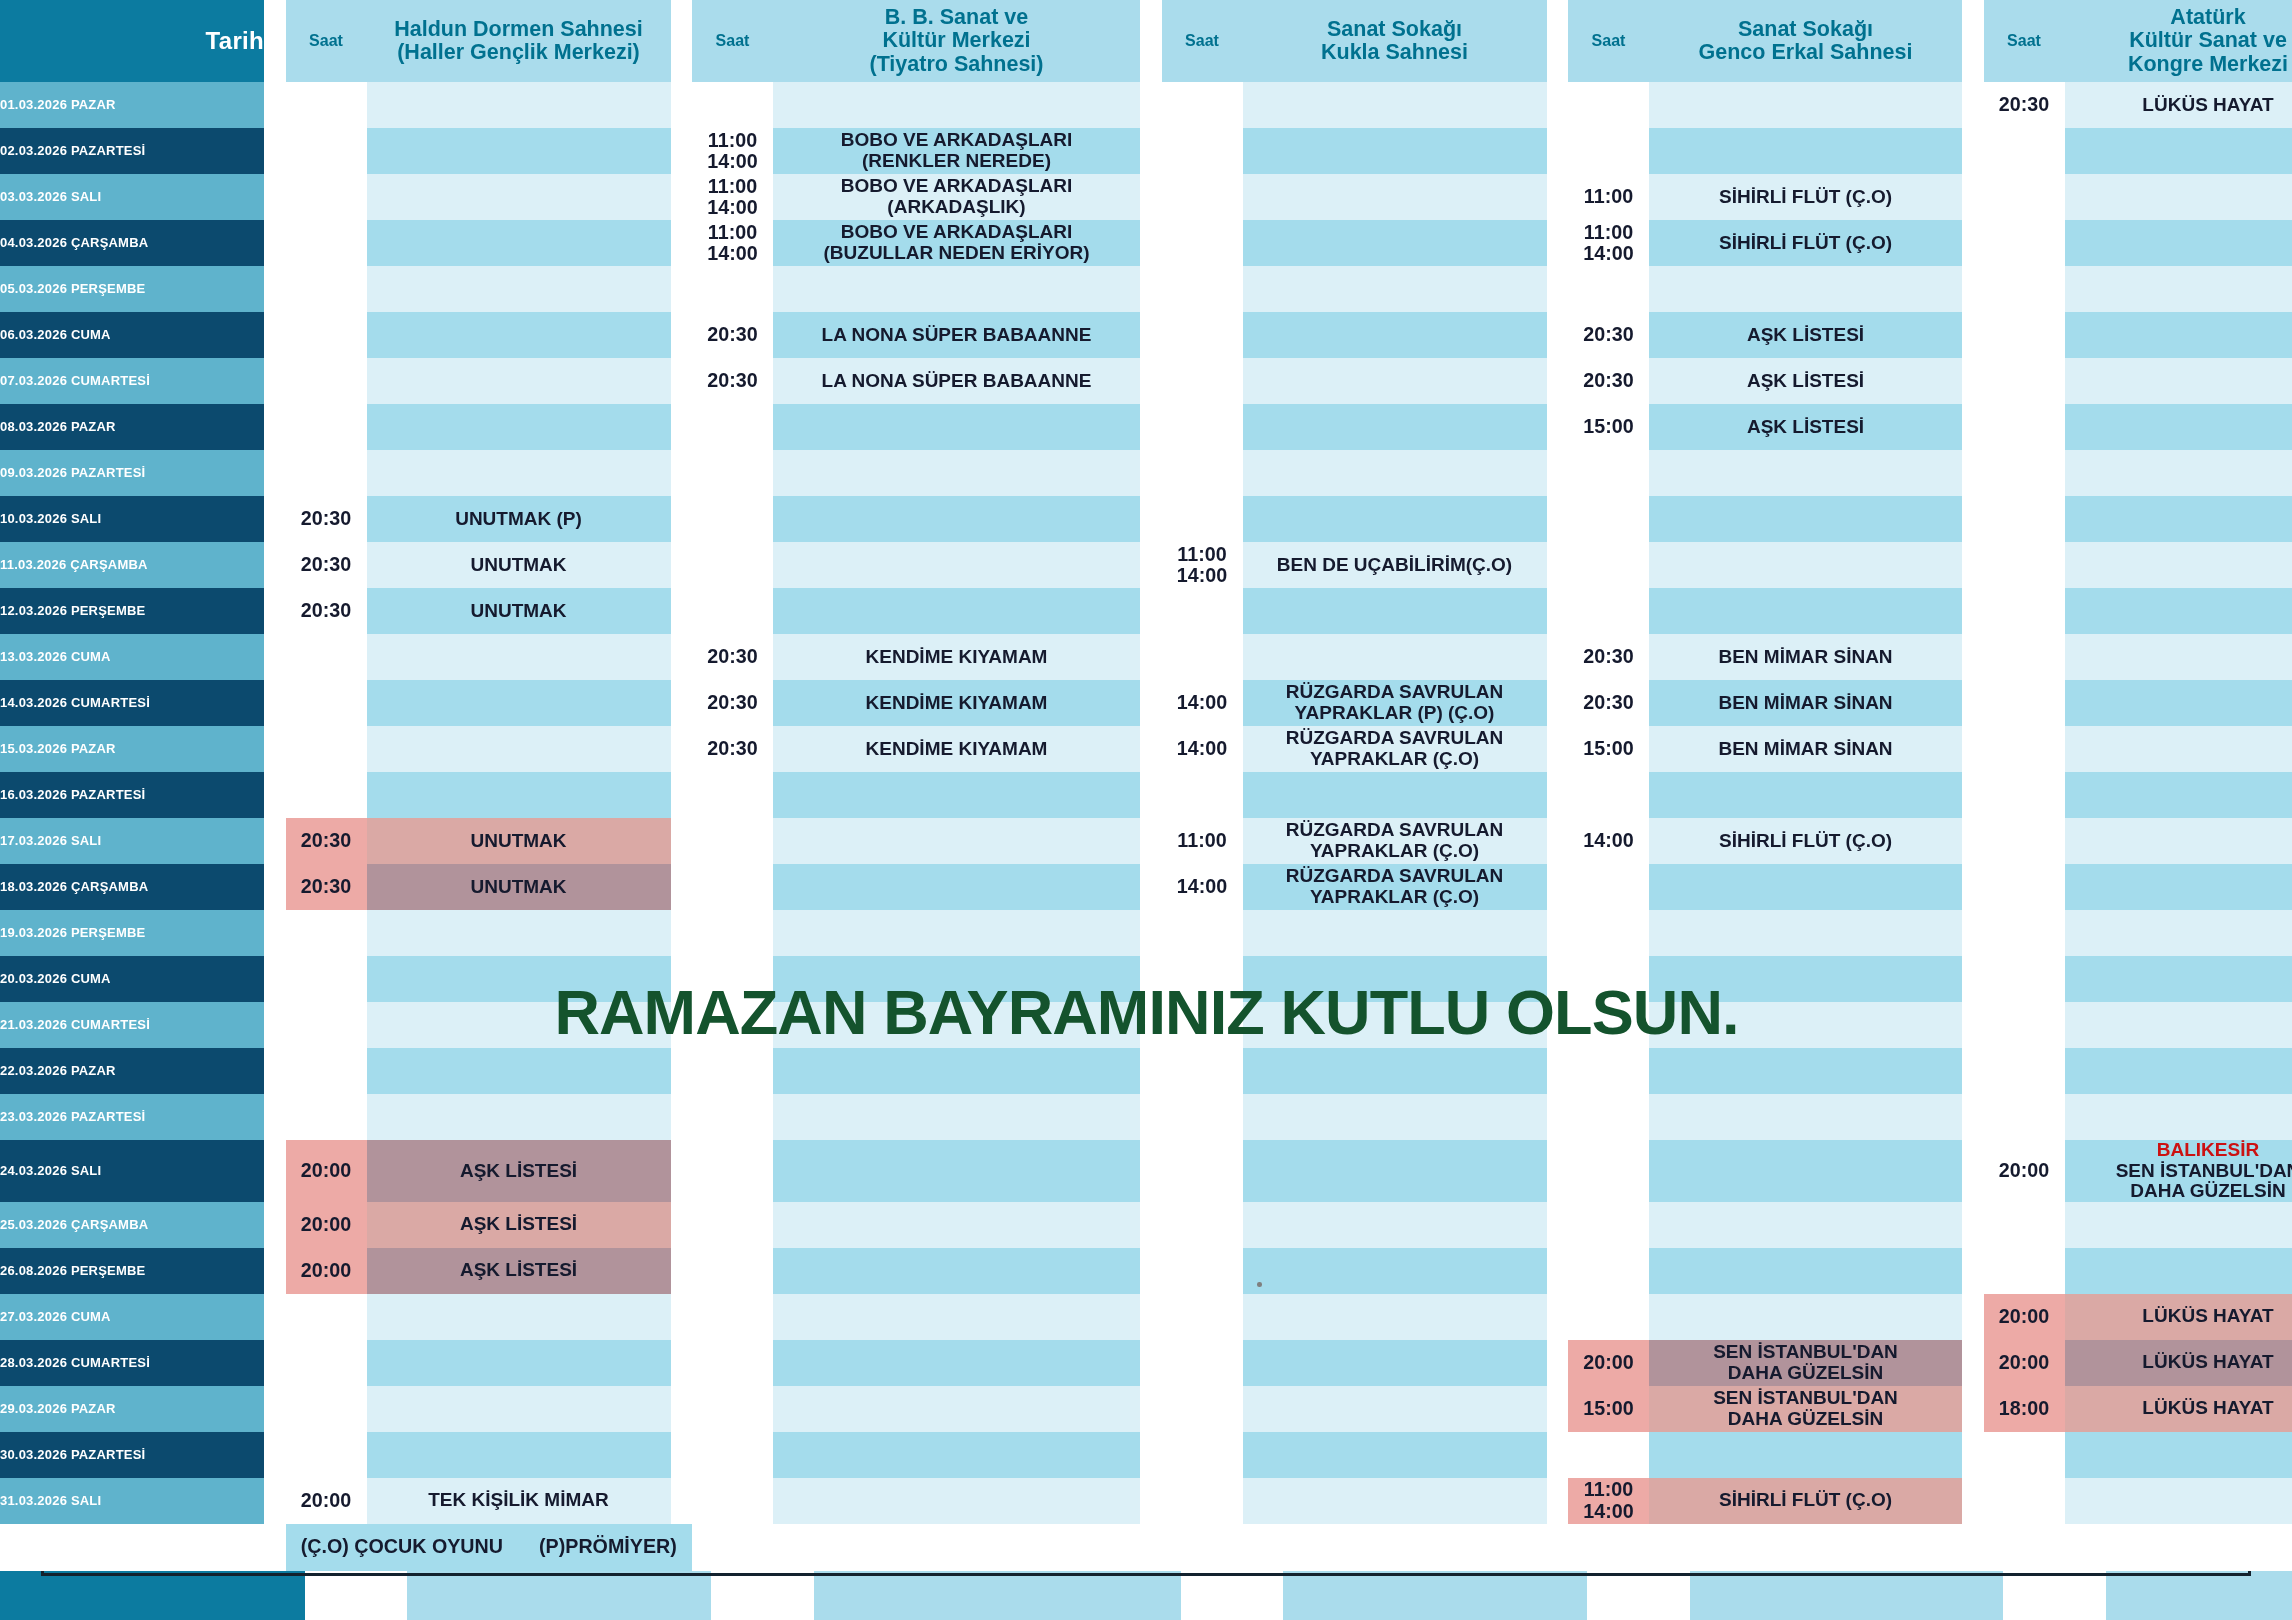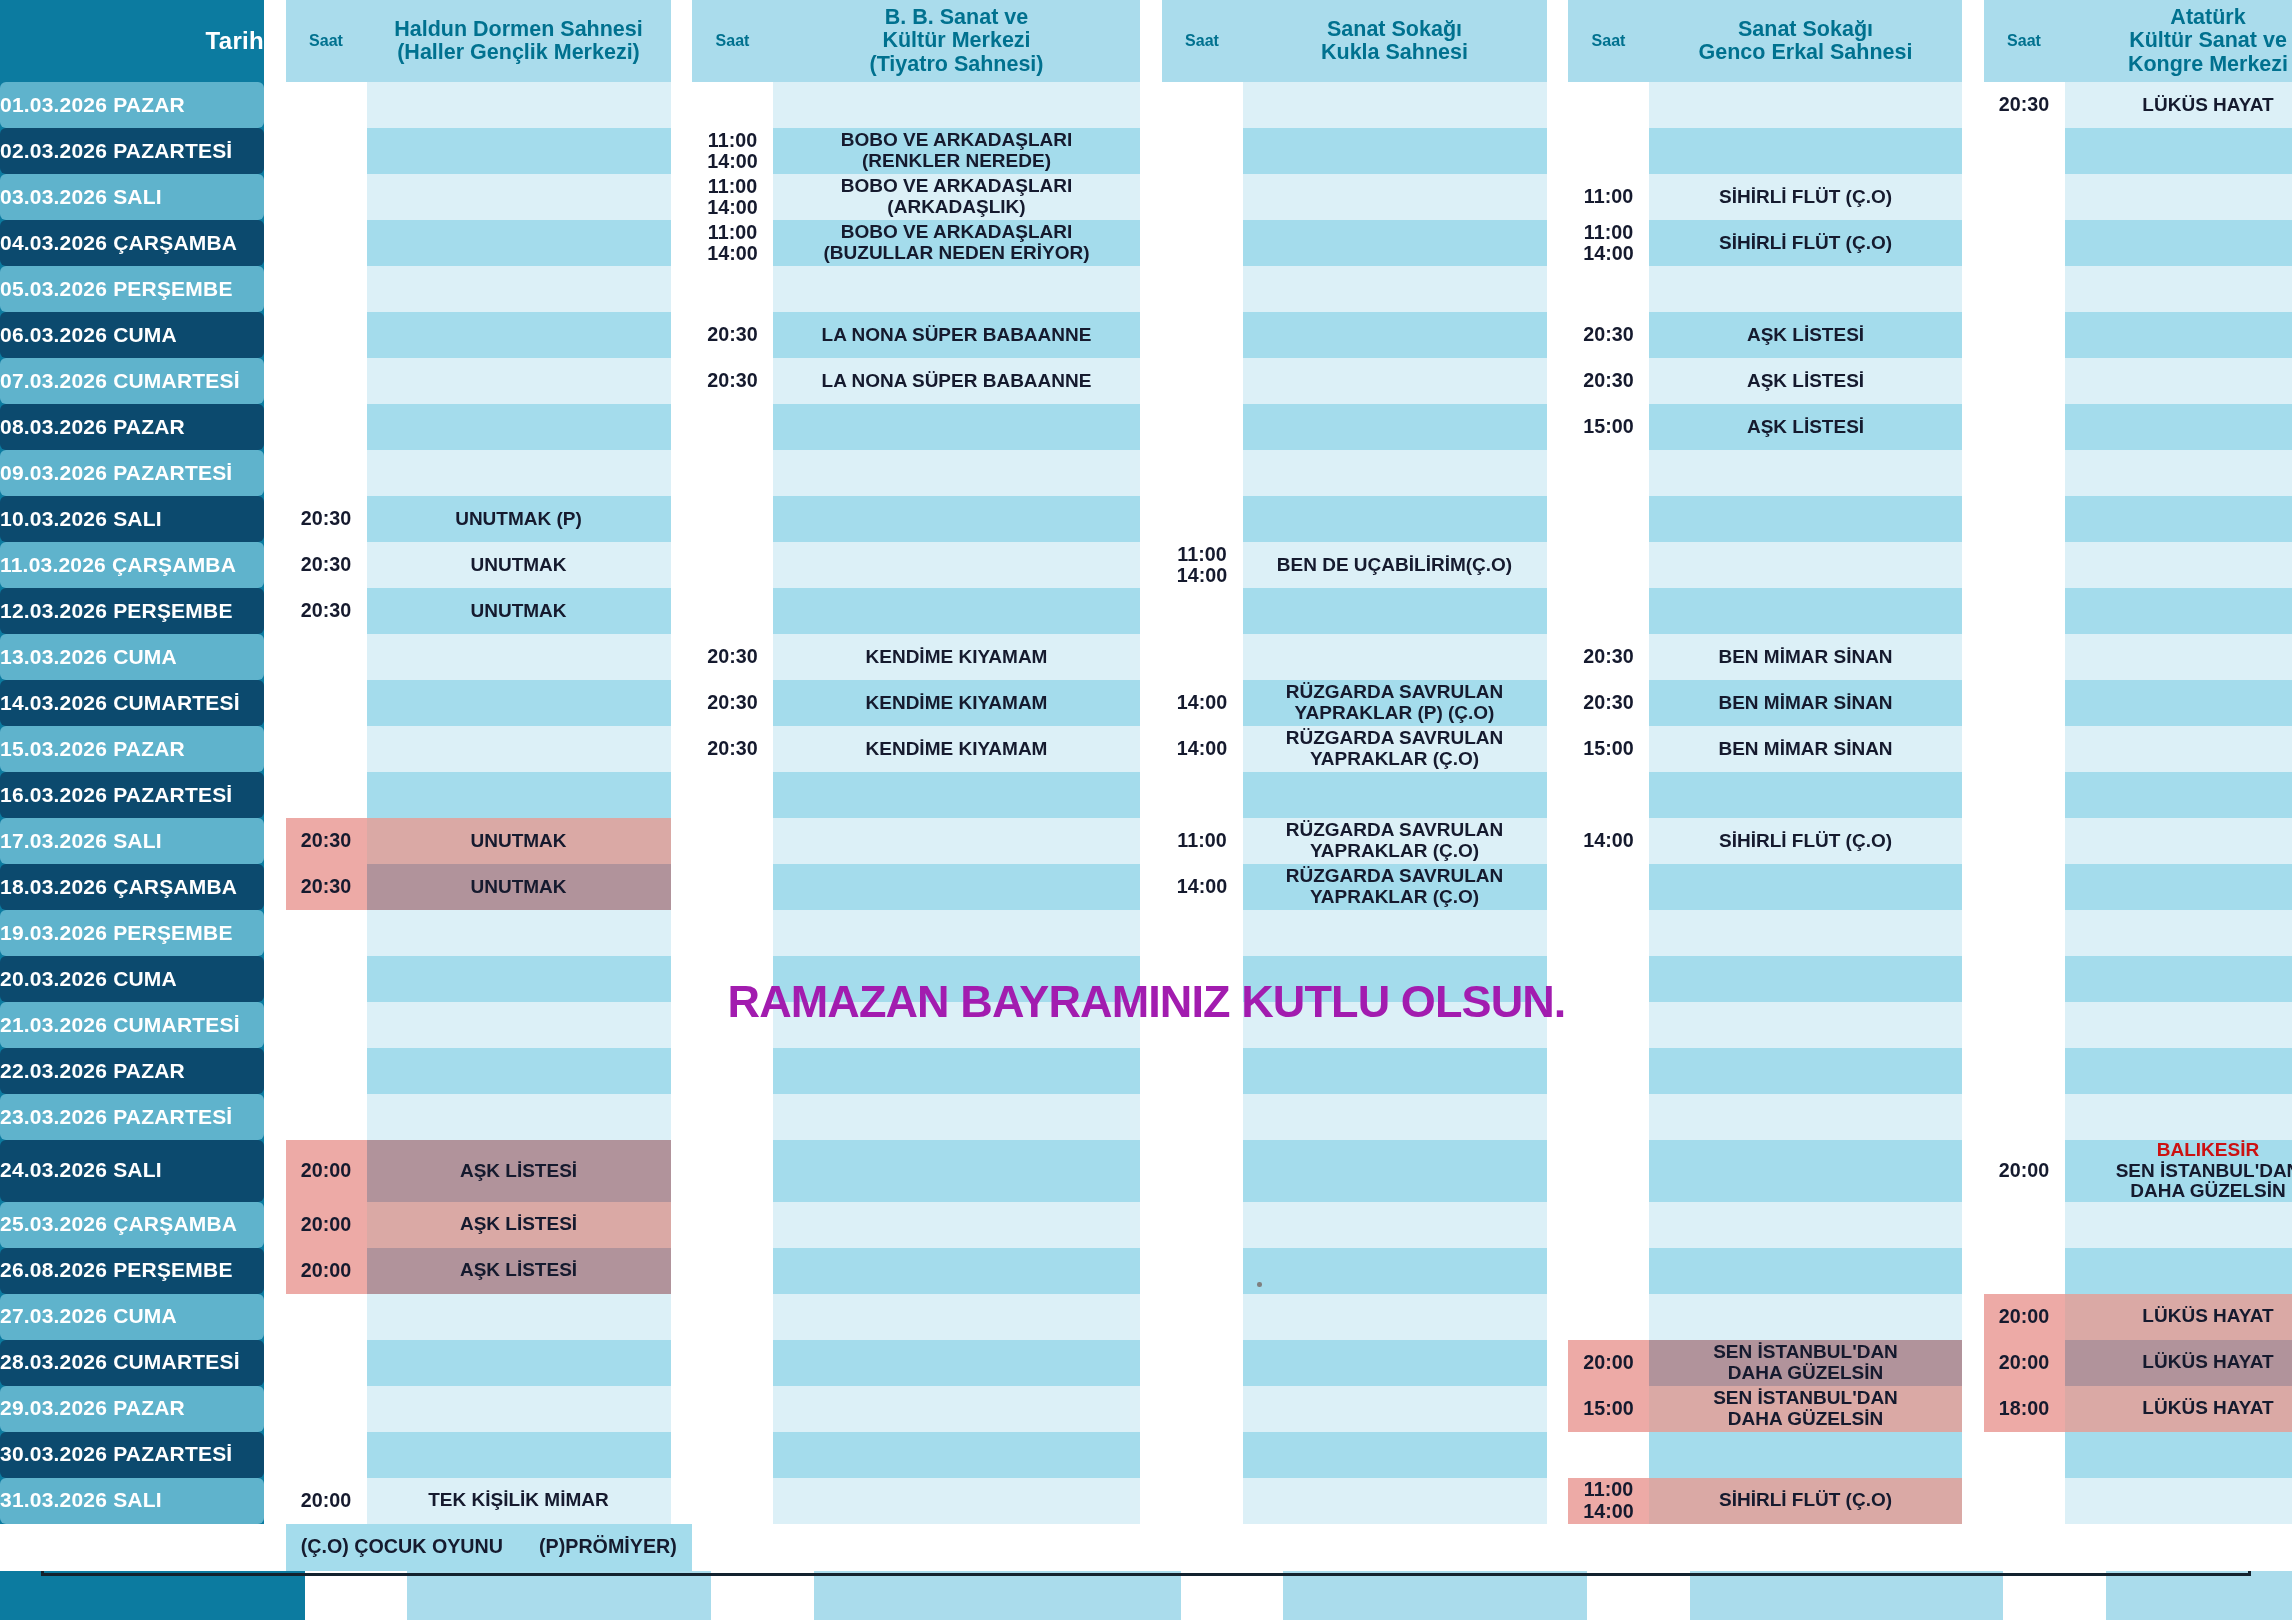--- a/index.html
+++ b/index.html
@@ -66,26 +66,25 @@
     text-align:center;
     height:82px;
   }
   .hdr-time{font-size:16px;}
   .hdr-ven{font-size:21.5px;}
   .hdr-blank{background:#ffffff;}
 
   
   td.date{
     color:#ffffff;
-    font-size:21px;
+    font-size:13px;
     padding-left:19.7px;
     height:46px;
     letter-spacing:0.2px;
     white-space:nowrap;
-    border-radius:6px;
   }
   td.date.dk{background:#0c4a6e;}
   td.date.lt{background:#5fb3cc;}
 
   
   td.gap{background:#ffffff;}
 
   
   td.tm{
     text-align:center;
@@ -108,22 +107,22 @@
 
   
   .banner-wrap{
     position:absolute;
     left:0;right:0;
     z-index:6;
     text-align:center;
     pointer-events:none;
   }
   .banner-text{
-    color:#a21caf;
-    font-size:45px;
+    color:#14532d;
+    font-size:63px;
     font-weight:bold;
     letter-spacing:-0.9px;
     white-space:nowrap;
     font-family:"Liberation Sans", sans-serif;
   }
 
   
   td.legend{
     background:#a4dcec;
     color:#151a2e;

